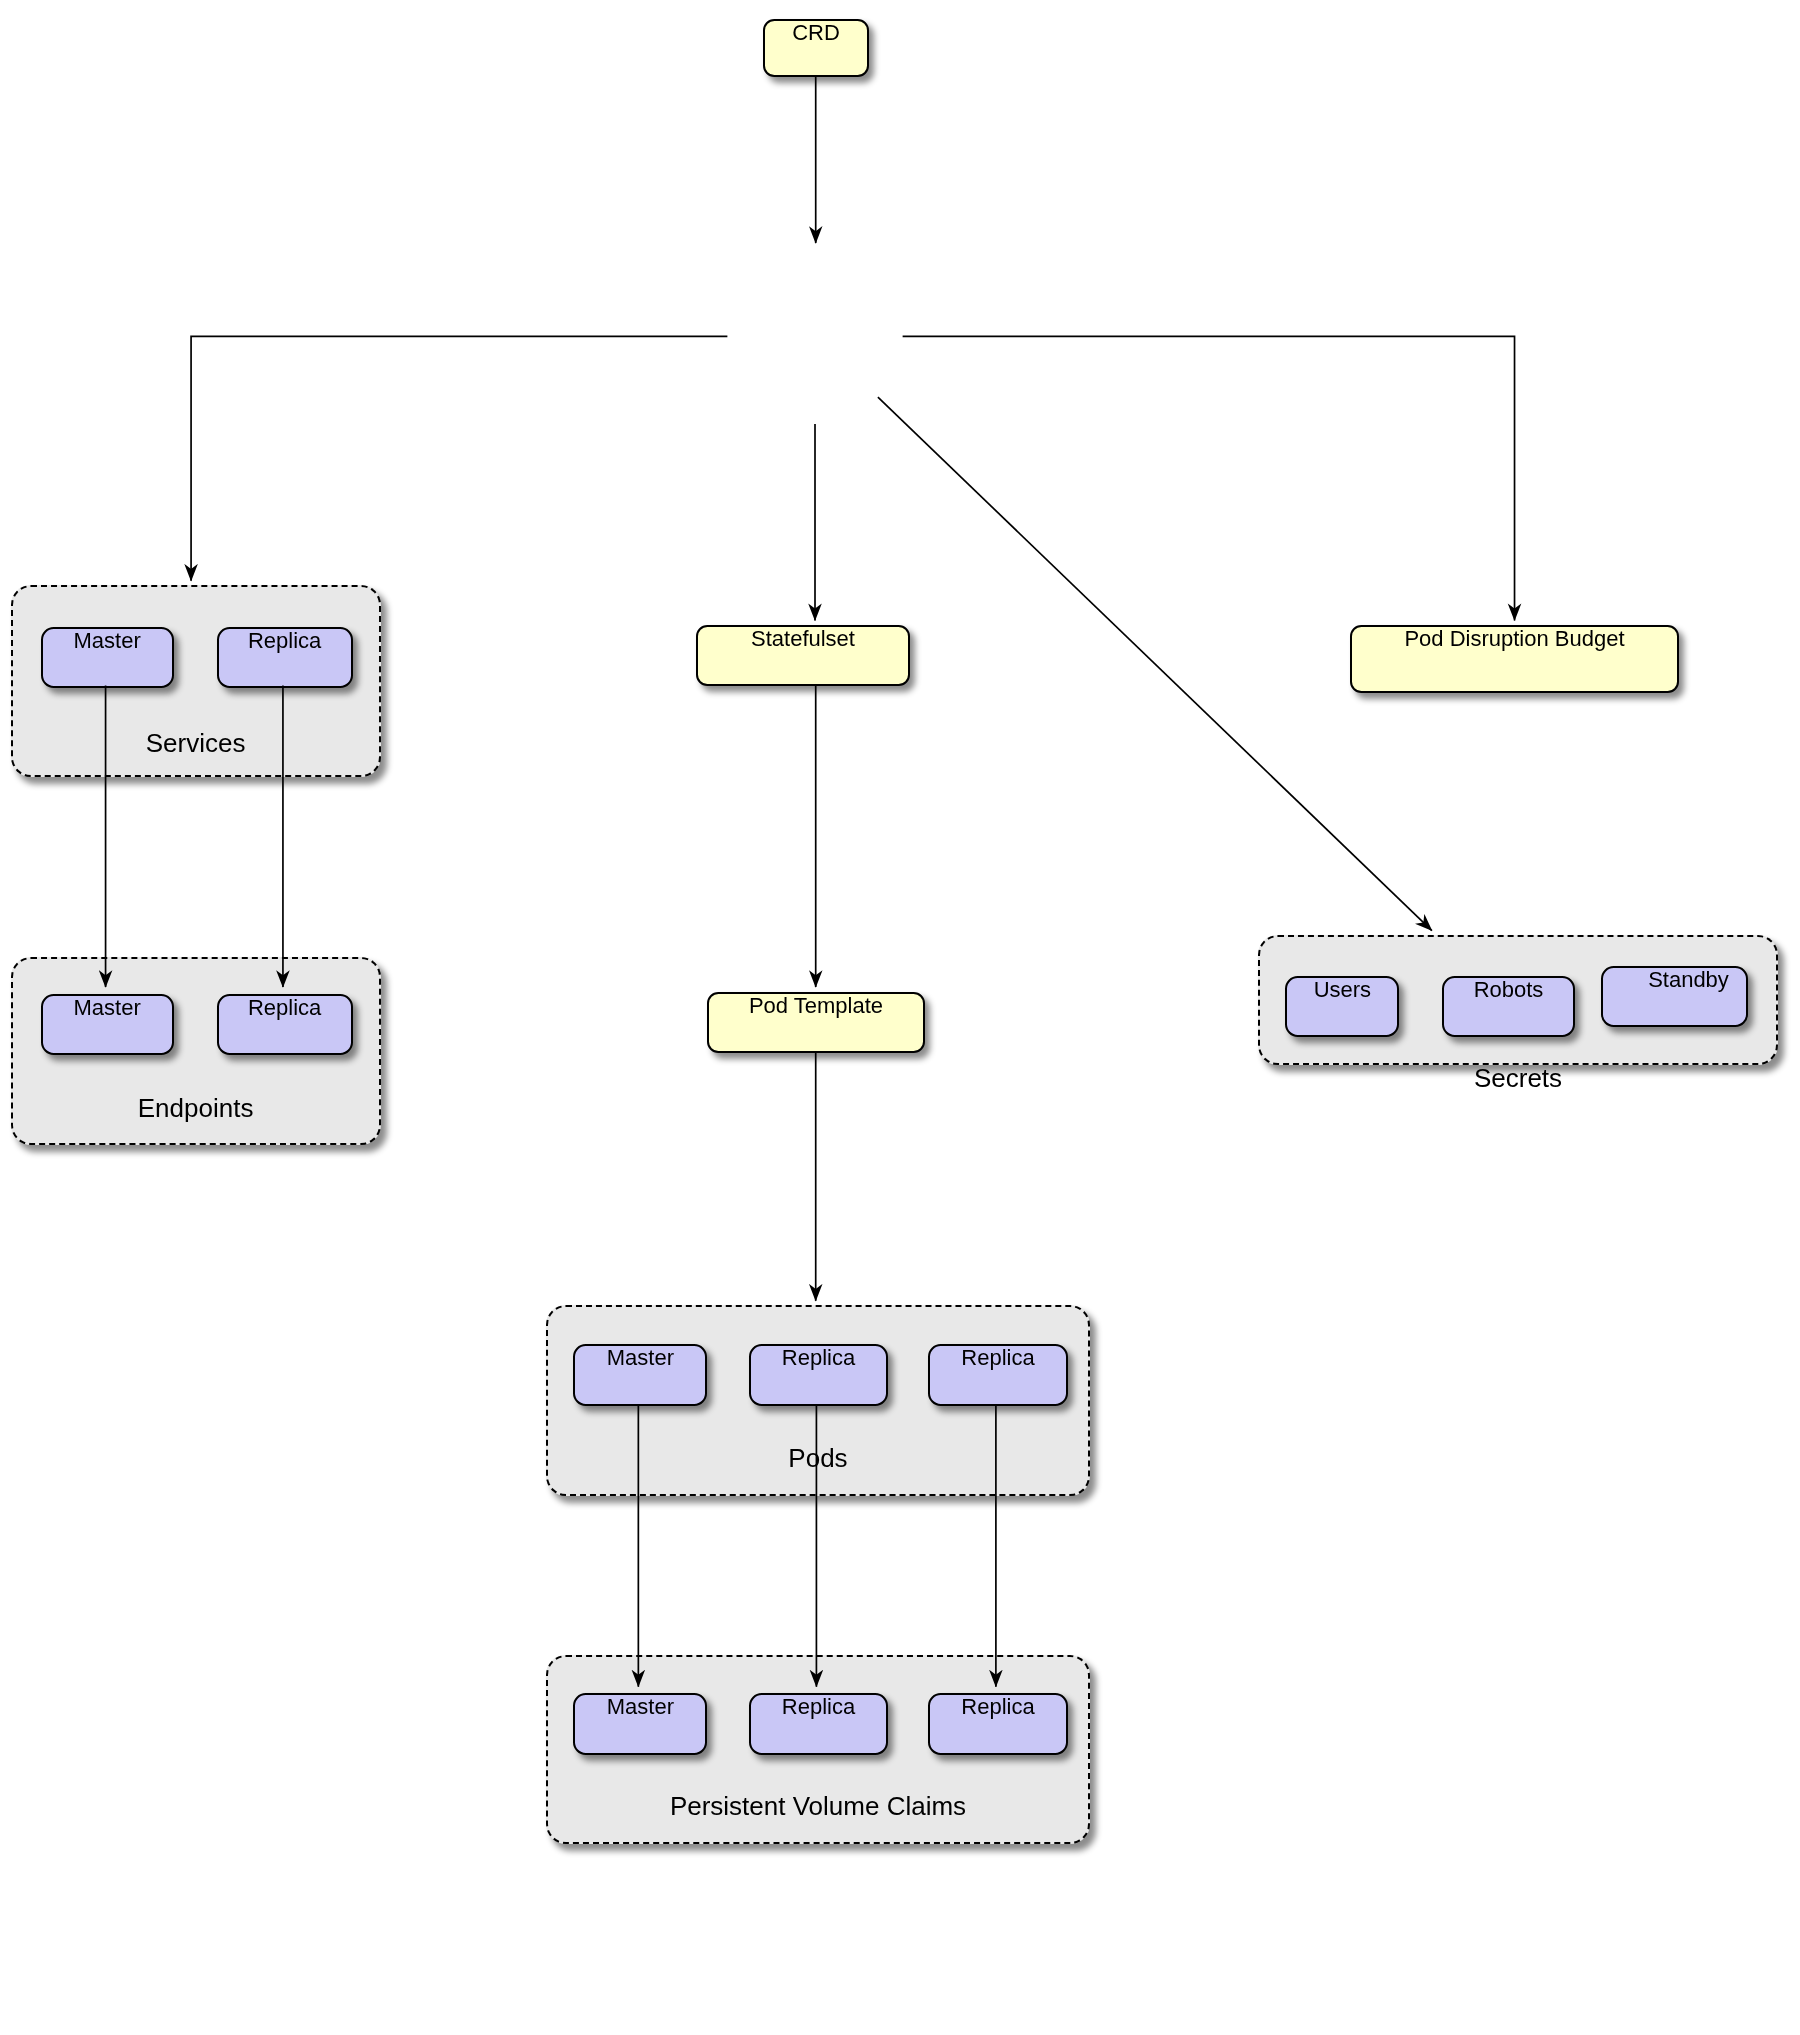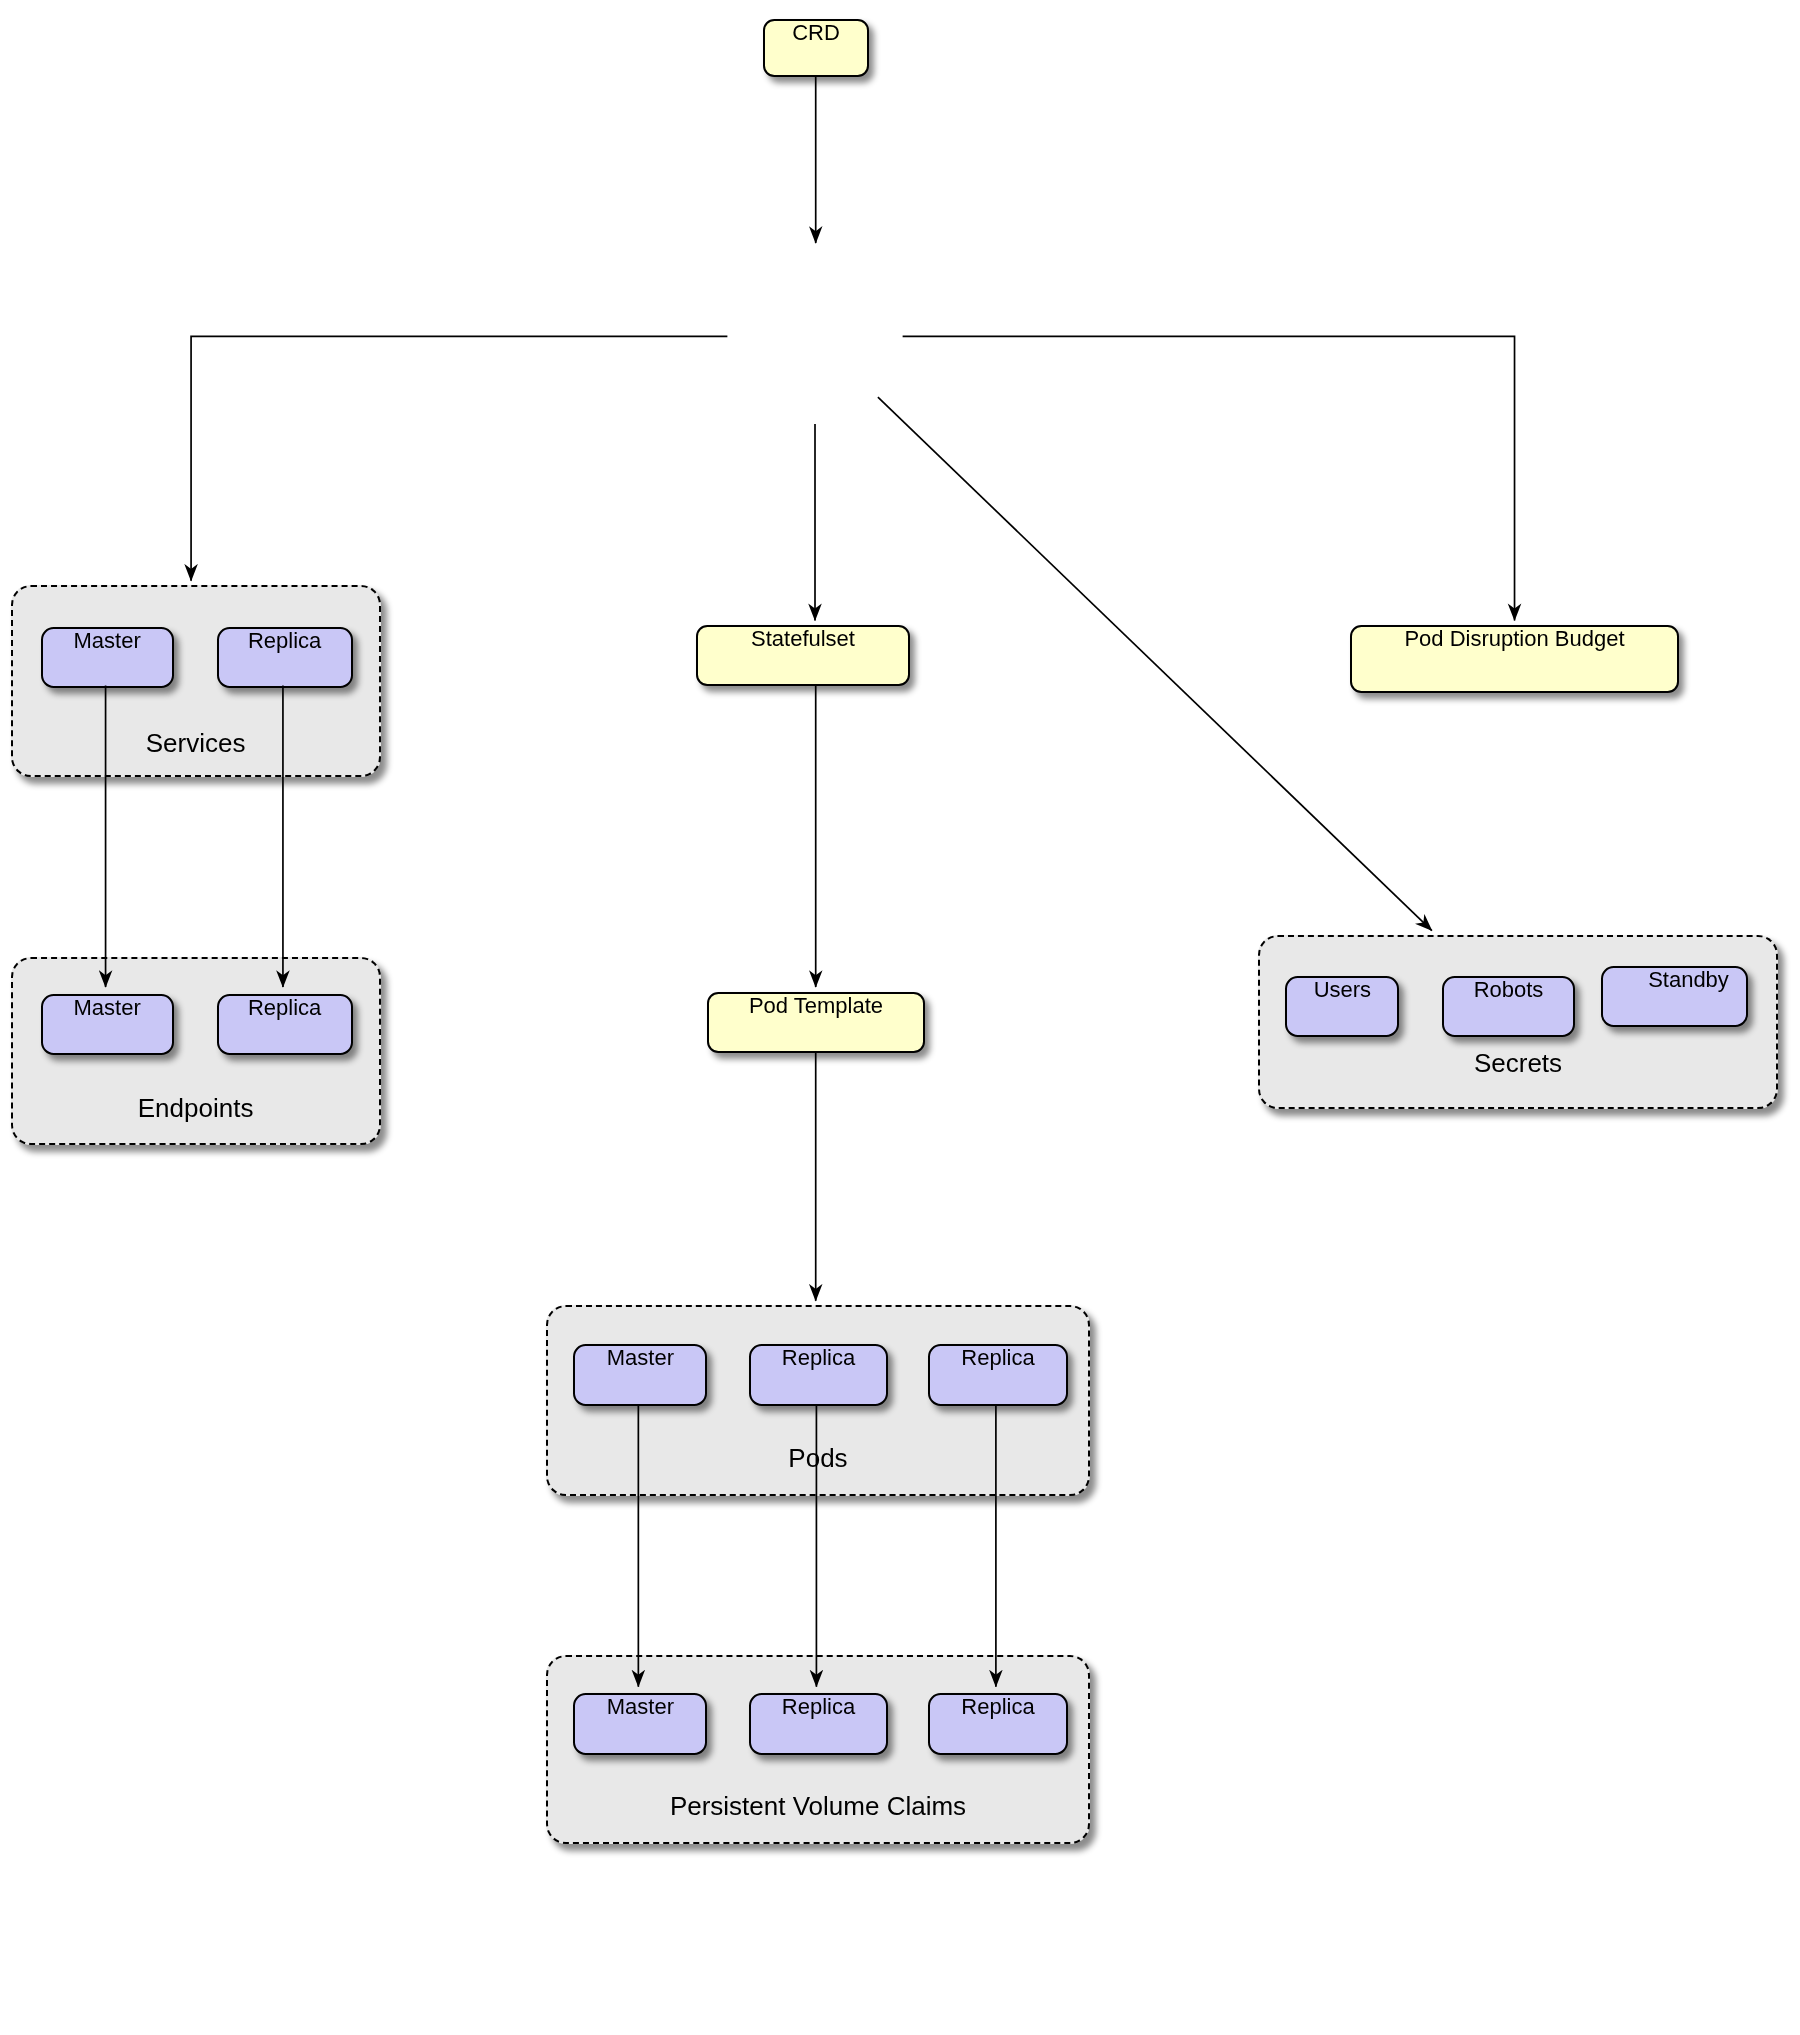--- a/index.html
+++ b/index.html
@@ -78,31 +78,31 @@
   <div class="group" style="left:10.6px; top:957px; width:370px; height:188px;">
     <div class="node purple" style="left:28px; top:35px; width:133px; height:61px;">
       <span>Master</span>
     </div>
     <div class="node purple" style="left:204px; top:35px; width:136px; height:61px;">
       <span>Replica</span>
     </div>
     <div class="group-label" style="top:134px;">Endpoints</div>
   </div>
 
-  <div class="group" style="left:1258px; top:935px; width:520px; height:174px;">
+  <div class="group" style="left:1258px; top:935px; width:520px; height:130px;">
     <div class="node purple" style="left:25.4px; top:39px; width:114px; height:61px;">
       <span>Users</span>
     </div>
     <div class="node purple" style="left:182px; top:39px; width:133px; height:61px;">
       <span>Robots</span>
     </div>
     <div class="node purple" style="left:341px; top:29px; width:147px; height:61px;padding-left:28px;">
       <span>Standby</span>
     </div>
-    <div class="group-label" style="top:111px;">Secrets</div>
+    <div class="group-label" style="top:126px;">Secrets</div>
   </div>
 
   <div class="group" style="left:546px; top:1305px; width:544px; height:191px;">
     <div class="node purple" style="left:25.4px; top:37px; width:134px; height:62px;">
       <span>Master</span>
     </div>
     <div class="node purple" style="left:201px; top:37px; width:139px; height:62px;">
       <span>Replica</span>
     </div>
     <div class="node purple" style="left:380px; top:37px; width:140px; height:62px;">

